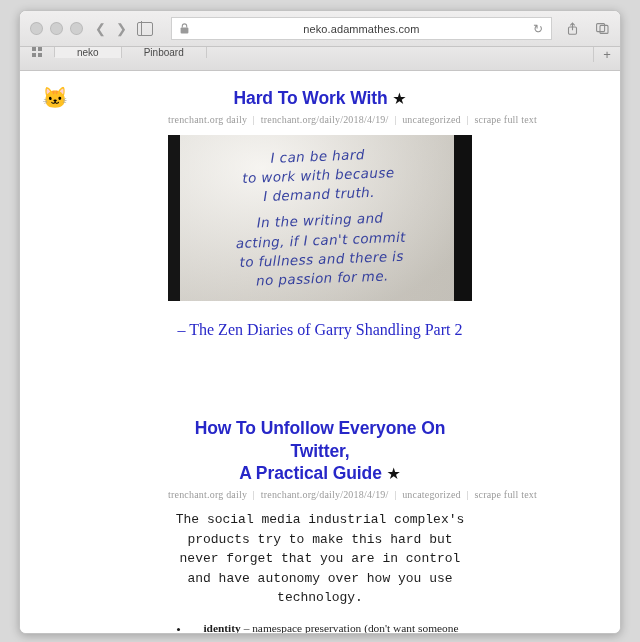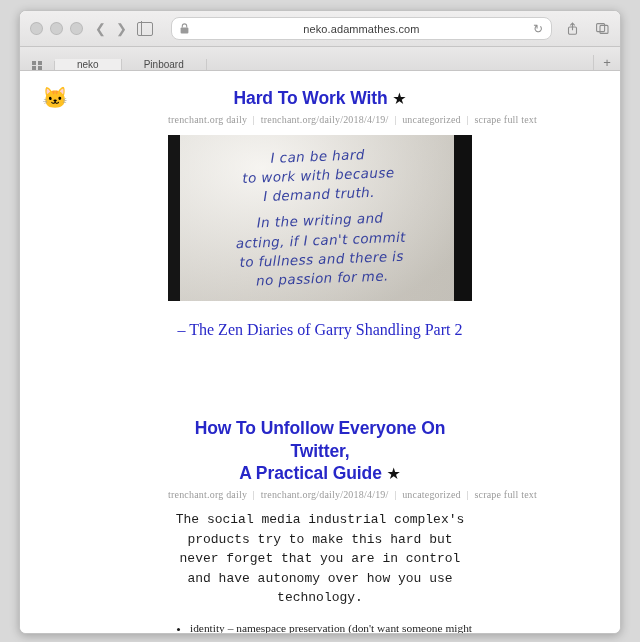--- a/index.html
+++ b/index.html
@@ -68,21 +68,21 @@
   }
   .sidebar-toggle-icon::before {
     content: ""; position: absolute; left: 3.5px; top: -1.3px; bottom: -1.3px;
     border-left: 1.3px solid #8d8d8d;
   }
   .urlbar {
     flex: 1 1 auto;
     height: 21px;
     background: #ffffff;
     border: 1px solid #cfcfcf;
-    border-radius: 8px;
+    border-radius: 0;
     display: flex;
     align-items: center;
     justify-content: center;
     position: relative;
     margin: 0 8px;
     min-width: 0;
   }
   .urlbar .lock {
     position: absolute; left: 8px; top: 50%; transform: translateY(-50%);
     color: #9a9a9a;
@@ -98,21 +98,21 @@
     letter-spacing: 0.1px;
   }
   .toolbar-right { display: flex; align-items: center; gap: 14px; margin-left: 4px; color: #8d8d8d; }
 
   
   .tabbar {
     height: 23px;
     background: linear-gradient(to bottom, #e9e8e8, #dedddd);
     border-bottom: 1px solid #c6c5c5;
     display: flex;
-    align-items: flex-end;
+    align-items: flex-start;
     flex: 0 0 auto;
   }
   .tabbar-left {
     width: 34px;
     display: flex; align-items: center; justify-content: center;
     border-right: 1px solid #cbcaca;
   }
   .grid-icon {
     display: grid; grid-template-columns: 4px 4px; grid-template-rows: 4px 4px; gap: 1.5px;
   }
@@ -225,21 +225,21 @@
   }
   ul.body-list {
     font-family: "Liberation Serif", serif;
     font-size: 11.4px;
     line-height: 1.50;
     color: #1d1d1d;
     margin: 0;
     padding-left: 22px;
   }
   ul.body-list li { margin-bottom: 3px; }
-  ul.body-list b { font-weight: normal; }
+  ul.body-list b { font-weight: bold; }
 </style>
 </head>
 <body>
 
 <div class="desktop">
   <div class="window">
 
     <div class="toolbar">
       <div class="traffic">
         <span class="dot"></span>

